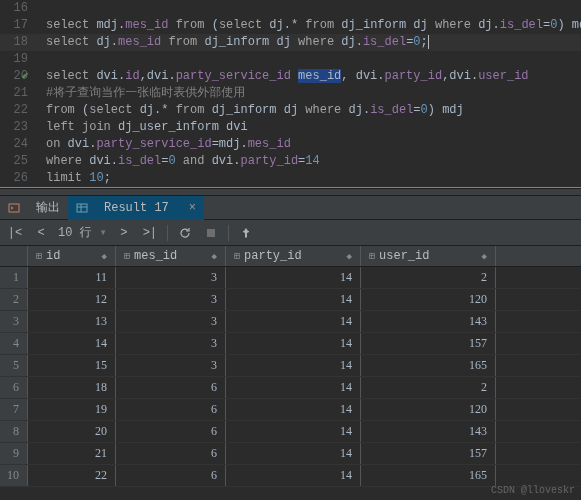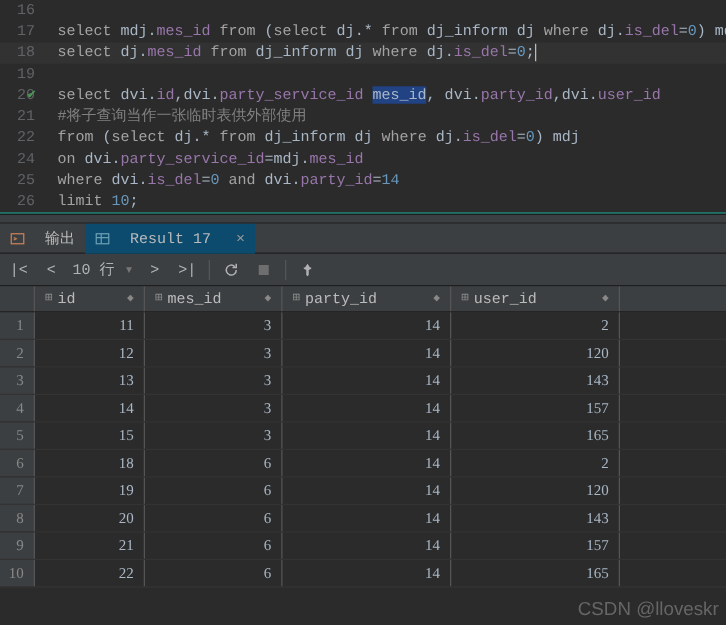--- a/index.html
+++ b/index.html
@@ -33,21 +33,21 @@
 .c0{width:28px;justify-content:flex-end;color:#888}
 .c1{width:88px}
 .c2{width:110px}
 .c3{width:135px}
 .c4{width:135px}
 .grow{display:flex;background:#2b2b2b;border-bottom:1px solid #333}
 .grow .gcell{color:#a9b7c6;justify-content:flex-end;font-family:Consolas;font-size:12px}
 .grow .c0{background:#3c3f41;color:#888}
 .sort{color:#888;font-size:9px;margin-left:auto}
 .colic{color:#888;font-size:10px}
-.watermark{position:absolute;bottom:4px;right:6px;color:#666;font-family:Liberation Sans, sans-serif;font-size:15px}
+.watermark{position:absolute;bottom:4px;right:6px;color:#666;font-family:Liberation Mono, monospace;font-size:10px}
 </style>
 </head>
 <body>
 
 <div class="editor" id="editor">
     <div class="line">
       <div class="gutter">16</div>
       <div class="code"></div>
     </div>
     <div class="line">
@@ -66,20 +66,24 @@
       <div class="gutter">20<span class="check">✔</span></div>
       <div class="code"><span class="kw">select</span><span class="fn"> dvi</span><span class="fn">.</span><span class="id">id</span><span class="fn">,dvi</span><span class="fn">.</span><span class="id">party_service_id</span><span class="fn"> </span><span class="hl">mes_id</span><span class="fn">, dvi</span><span class="fn">.</span><span class="id">party_id</span><span class="fn">,dvi</span><span class="fn">.</span><span class="id">user_id</span></div>
     </div>
     <div class="line">
       <div class="gutter">21</div>
       <div class="code"><span class="cmt">#将子查询当作一张临时表供外部使用</span></div>
     </div>
     <div class="line">
       <div class="gutter">22</div>
       <div class="code"><span class="kw">from</span><span class="fn"> (</span><span class="kw">select</span><span class="fn"> dj</span><span class="fn">.</span><span class="fn">* </span><span class="kw">from</span><span class="fn"> dj_inform dj </span><span class="kw">where</span><span class="fn"> dj</span><span class="fn">.</span><span class="id">is_del</span><span class="fn">=</span><span class="num">0</span><span class="fn">) mdj</span></div>
+    </div>
+    <div class="line">
+      <div class="gutter">23</div>
+      <div class="code"><span class="kw">left join</span><span class="fn"> dj_user_inform dvi</span></div>
     </div>
     <div class="line">
       <div class="gutter">24</div>
       <div class="code"><span class="kw">on</span><span class="fn"> dvi</span><span class="fn">.</span><span class="id">party_service_id</span><span class="fn">=mdj</span><span class="fn">.</span><span class="id">mes_id</span></div>
     </div>
     <div class="line">
       <div class="gutter">25</div>
       <div class="code"><span class="kw">where</span><span class="fn"> dvi</span><span class="fn">.</span><span class="id">is_del</span><span class="fn">=</span><span class="num">0</span><span class="fn"> </span><span class="kw">and</span><span class="fn"> dvi</span><span class="fn">.</span><span class="id">party_id</span><span class="fn">=</span><span class="num">14</span></div>
     </div>
     <div class="line">

